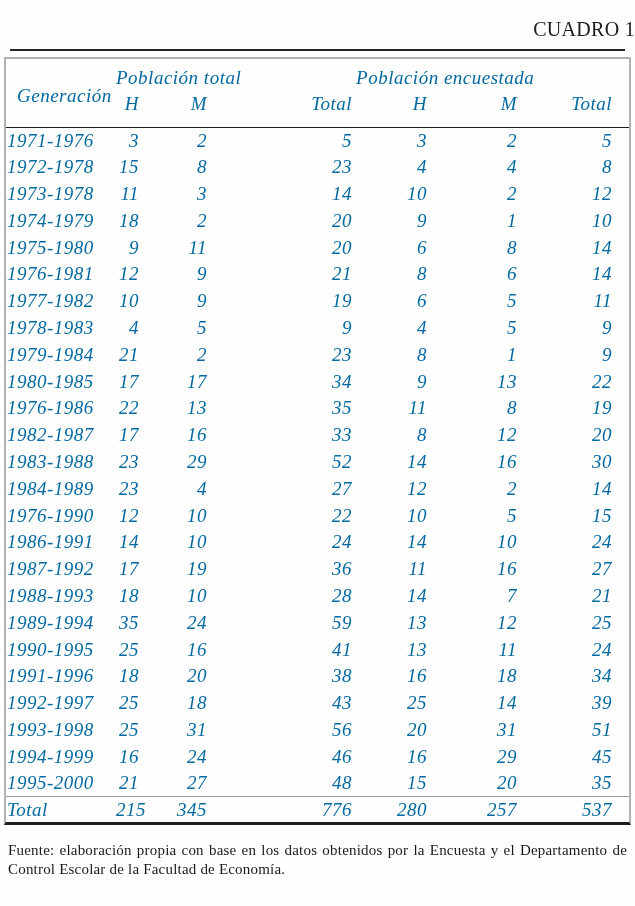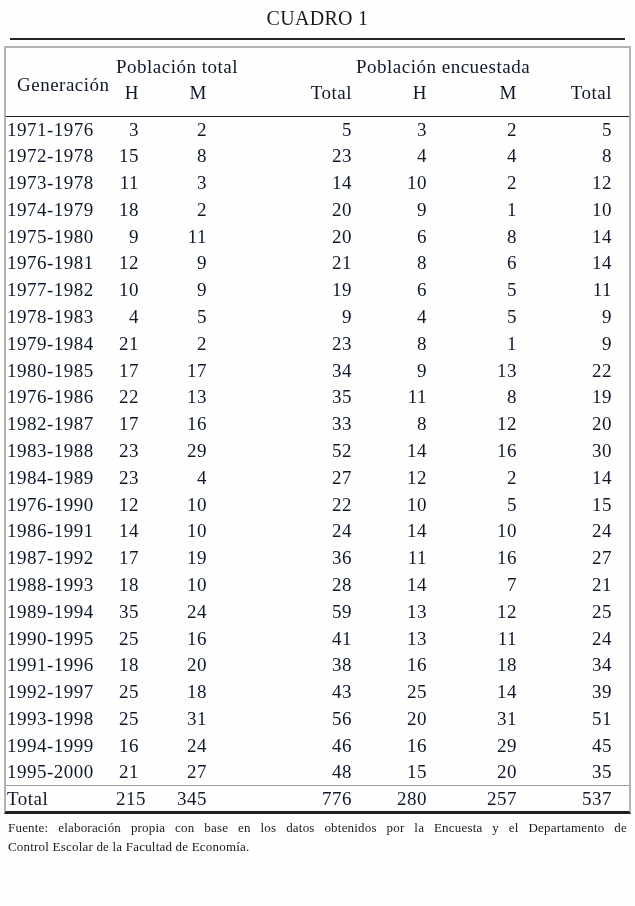--- a/index.html
+++ b/index.html
@@ -7,22 +7,22 @@
   .page {
     position: relative;
     width: 635px;
     height: 906px;
     background: #fefefe;
     color: #1a1a1a;
     font-family: "Liberation Serif", "DejaVu Serif", serif;
     overflow: hidden;
   }
   .title-block {
-    padding-top: 7px;
-    text-align: center;
+    padding-top: 18px;
+    text-align: right;
     font-size: 20px;
     line-height: 23px;
     letter-spacing: 0.3px;
   }
   .top-rule {
     height: 2px;
     background: #262626;
     margin: 8px 10px 0 10px;
   }
   .table-box {
@@ -30,21 +30,22 @@
     border: 2px solid #b2b2b2;
     border-bottom: 3px solid #1f1f1f;
     background: #fefefe;
   }
   table {
     width: 100%;
     border-collapse: collapse;
     table-layout: fixed;
     font-size: 19px;
     letter-spacing: 0.5px;
-    color: #0f172a;
+    color: #0369a1;
+    font-style: italic;
   }
   col.c-gen { width: 110px; }
   col.c-h1  { width: 27px; }
   col.c-m1  { width: 68px; }
   col.c-t1  { width: 145px; }
   col.c-h2  { width: 75px; }
   col.c-m2  { width: 90px; }
   col.c-t2  { width: 108px; }
   thead { border-bottom: 1px solid #1c1c1c; }
   th { font-weight: normal; }
@@ -61,22 +62,22 @@
     padding-top: 2px;
     text-align: right;
   }
   td.num, th.sub { text-align: right; padding-right: 4px; }
   td.num.last, th.sub.last { padding-right: 17px; }
   tbody.data td { height: 26.8px; }
   td.gen { text-align: left; padding-left: 1px; }
   tbody.total-body { border-top: 1px solid #9b9b9b; }
   tbody.total-body td { height: 25px; }
   .footer {
-    margin: 4px 8px 0 8px;
-    font-size: 13px;
+    margin: 16px 8px 0 8px;
+    font-size: 15px;
     line-height: 19.5px;
     letter-spacing: 0.2px;
   }
   .footer .justified {
     text-align: justify;
     text-align-last: justify;
     white-space: nowrap;
     overflow: hidden;
   }
 </style>

